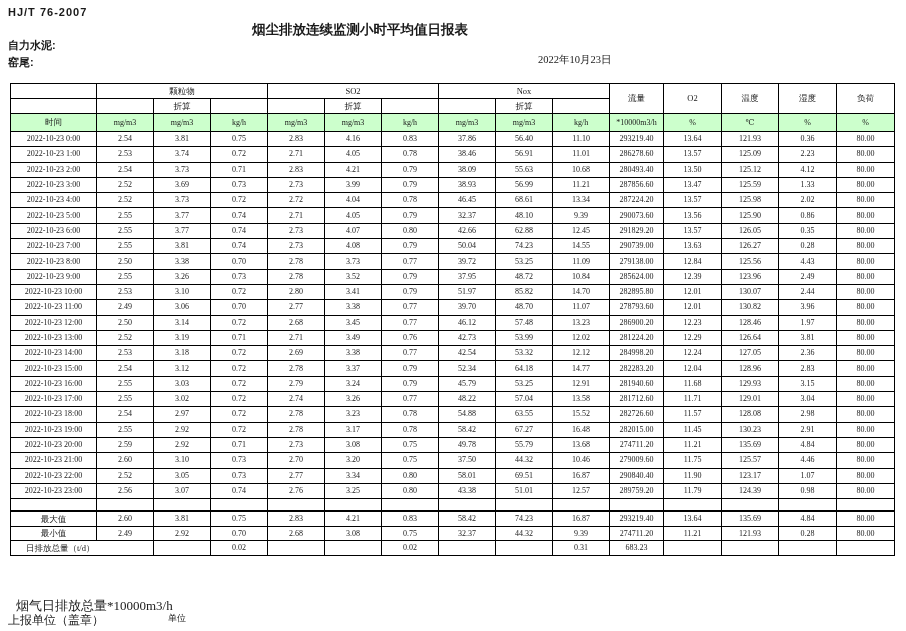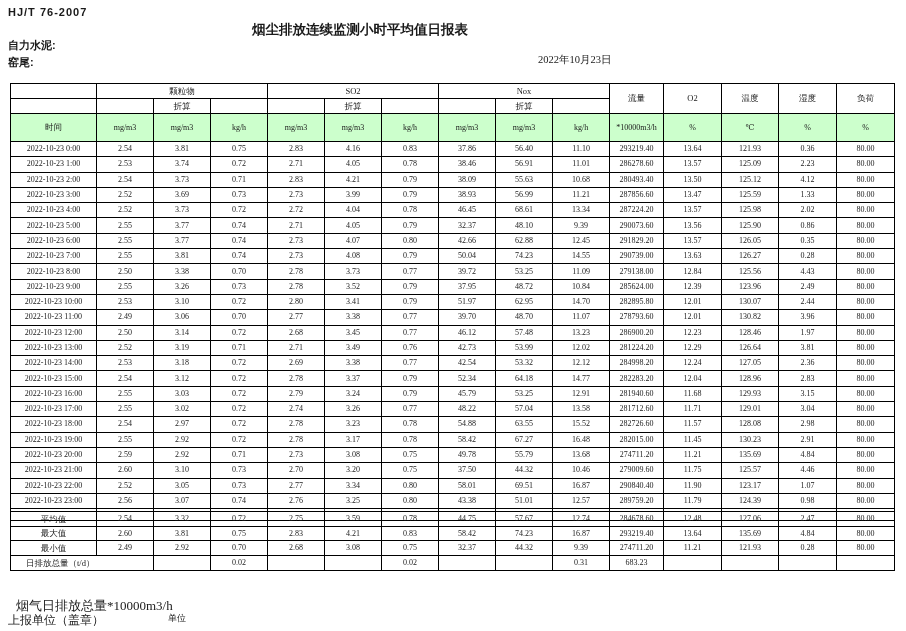--- a/index.html
+++ b/index.html
@@ -30,21 +30,21 @@
     text-align:center;
     vertical-align:middle;
     font-size:8px;
     line-height:1;
     padding:0;
     overflow:hidden;
     white-space:nowrap;
   }
   td.zh { font-size:8.5px; }
   tr.hrow td { height:15px; }
-  tr.unit-row td { height:28px; background:#ccffcc; }
+  tr.unit-row td { height:18px; background:#ccffcc; }
   tr.drow td { height:15.3px; }
   tr.spacer-row td { height:12px; }
   tr.srow td { height:14.7px; }
   td.left { text-align:left; padding-left:15px; }
 </style>
 </head>
 <body>
 
 <div class="abs boldzh" id="report-standard">HJ/T 76-2007</div>
 <div class="abs boldzh" id="report-title">烟尘排放连续监测小时平均值日报表</div>
@@ -285,21 +285,21 @@
   </tr>
       <tr class="drow">
     <td>2022-10-23 10:00</td>
     <td>2.53</td>
     <td>3.10</td>
     <td>0.72</td>
     <td>2.80</td>
     <td>3.41</td>
     <td>0.79</td>
     <td>51.97</td>
-    <td>62.95</td>
+    <td>85.82</td>
     <td>14.70</td>
     <td>282895.80</td>
     <td>12.01</td>
     <td>130.07</td>
     <td>2.44</td>
     <td>80.00</td>
   </tr>
       <tr class="drow">
     <td>2022-10-23 11:00</td>
     <td>2.49</td>
@@ -555,37 +555,20 @@
     <col style="width:57px">
       <col style="width:57px">
       <col style="width:57px">
     <col style="width:54px">
       <col style="width:58px">
       <col style="width:57px">
       <col style="width:58px">
       <col style="width:58px">
   </colgroup>
   <tbody>
-      <tr class="srow">
-    <td class="zh">平均值</td>
-    <td>2.54</td>
-    <td>3.32</td>
-    <td>0.72</td>
-    <td>2.75</td>
-    <td>3.59</td>
-    <td>0.78</td>
-    <td>44.75</td>
-    <td>57.67</td>
-    <td>12.74</td>
-    <td>284678.60</td>
-    <td>12.48</td>
-    <td>127.06</td>
-    <td>2.47</td>
-    <td>80.00</td>
-  </tr>
       <tr class="srow">
     <td class="zh">最大值</td>
     <td>2.60</td>
     <td>3.81</td>
     <td>0.75</td>
     <td>2.83</td>
     <td>4.21</td>
     <td>0.83</td>
     <td>58.42</td>
     <td>74.23</td>

